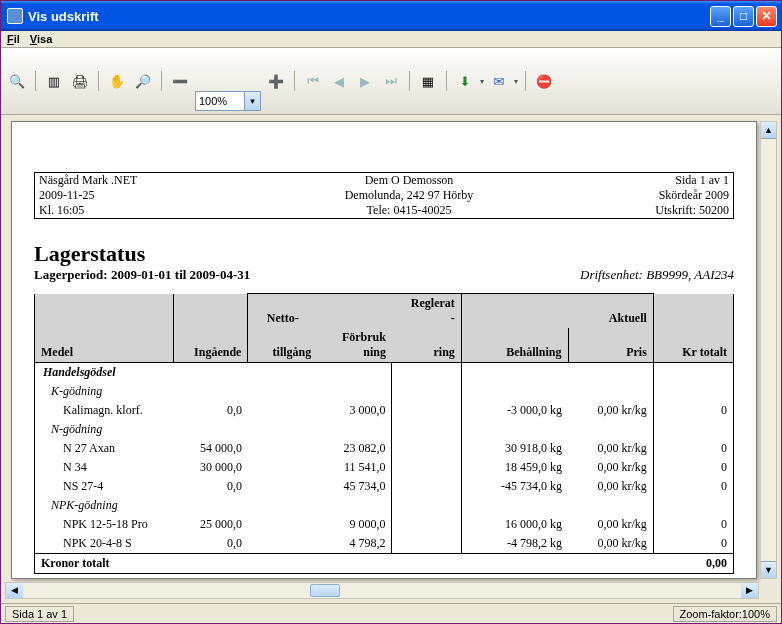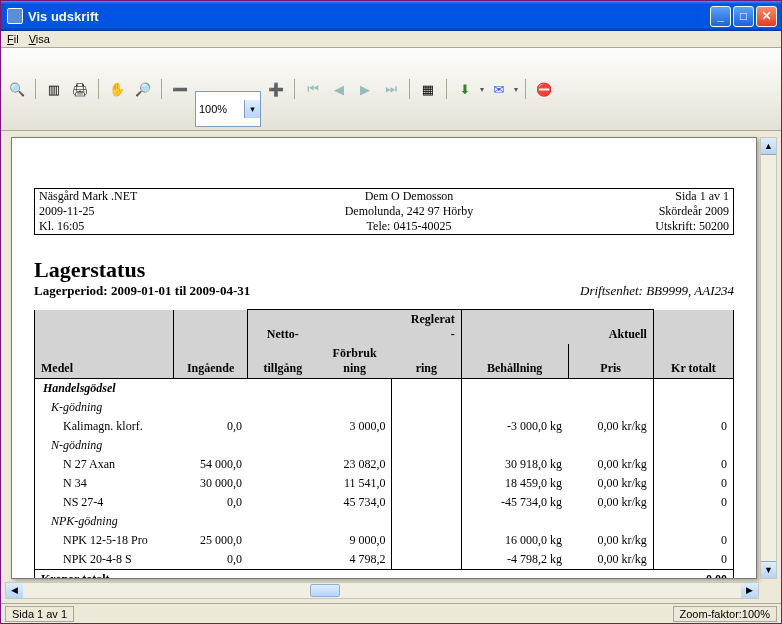--- a/index.html
+++ b/index.html
@@ -46,42 +46,42 @@
     font-size: 12px;
   }
   .win-btn.min, .win-btn.max { background: linear-gradient(to bottom,#5aa3ff,#1b63d6); }
   .win-btn.close { background: linear-gradient(to bottom,#ff8a6d,#e33b1f); }
   .menubar {
     background: #ece9d8;
     padding: 2px 6px;
     border-bottom: 1px solid #aca899;
     display: flex; gap: 10px;
   }
-  .menubar span { text-decoration: underline; text-decoration-color: rgba(0,0,0,0); }
+  .menubar span { text-decoration: underline; text-decoration-color: rgba(0,0,0,0); font-weight: bold; }
   .menubar .m { cursor: default; }
   .menubar .m u { text-decoration: underline; }
   .toolbar {
     background: linear-gradient(to bottom,#fefefe,#e4e2d5);
     border-bottom: 1px solid #aca899;
     padding: 3px 5px;
     display: flex; align-items: center; gap: 4px;
   }
   .tbtn {
     width: 22px; height: 22px;
     display: flex; align-items: center; justify-content: center;
     border: 1px solid transparent;
     border-radius: 3px;
     font-size: 13px;
   }
   .tsep { width: 1px; height: 20px; background: #aca899; margin: 0 3px; }
   .zoom-box {
     display: flex; align-items: center;
     border: 1px solid #7f9db9;
     background: white;
-    height: 36px;
+    height: 20px;
     margin-top: 40px;
   }
   .zoom-box input {
     border: none; width: 48px; padding: 1px 3px; font-size: 11px; outline:none;
   }
   .zoom-box .dd {
     width: 16px; height: 18px;
     background: linear-gradient(to bottom,#ddeeff,#b7d4f7);
     border-left: 1px solid #7f9db9;
     text-align: center; font-size: 9px; line-height: 18px;
@@ -143,21 +143,21 @@
   table.rep {
     width: 100%; border-collapse: collapse; margin-top: 10px;
     font-family: "Times New Roman", serif; font-size: 12px;
   }
   table.rep th, table.rep td { padding: 2px 6px; }
   table.rep thead th {
     background: #d3d3d3; border: 1px solid black; font-weight: bold;
     vertical-align: bottom;
   }
   table.rep thead th.top { border-bottom: none; text-align:right; }
-  table.rep thead th.bot { border-top: none; text-align: center; }
+  table.rep thead th.bot { border-top: none; }
   table.rep tbody td { border-left: 1px solid black; border-right: 1px solid black; }
   table.rep tbody td.noleft { border-left:none;}
   table.rep tbody td.inner { border-left:none; border-right:none;}
   table.rep tbody td.leftcell { border-right:none;}
   table.rep tbody tr.first td { border-top: 1px solid black; }
   .cat { font-weight: bold; font-style: italic; padding-left: 2px;}
   .sub { font-style: italic; padding-left: 10px;}
   .item { padding-left: 22px;}
   .num { text-align: right; }
   tfoot td { border:1px solid black; font-weight: bold; }

